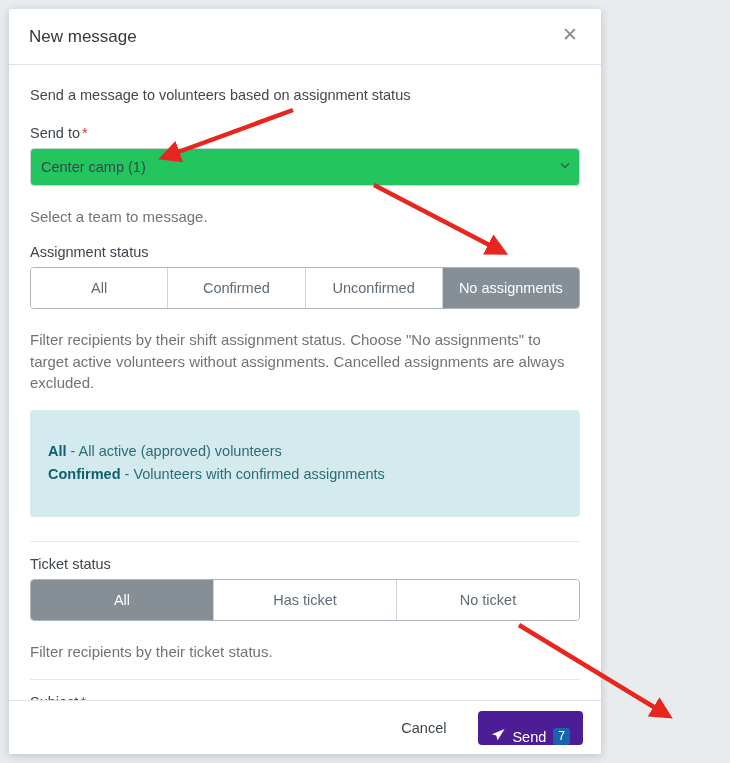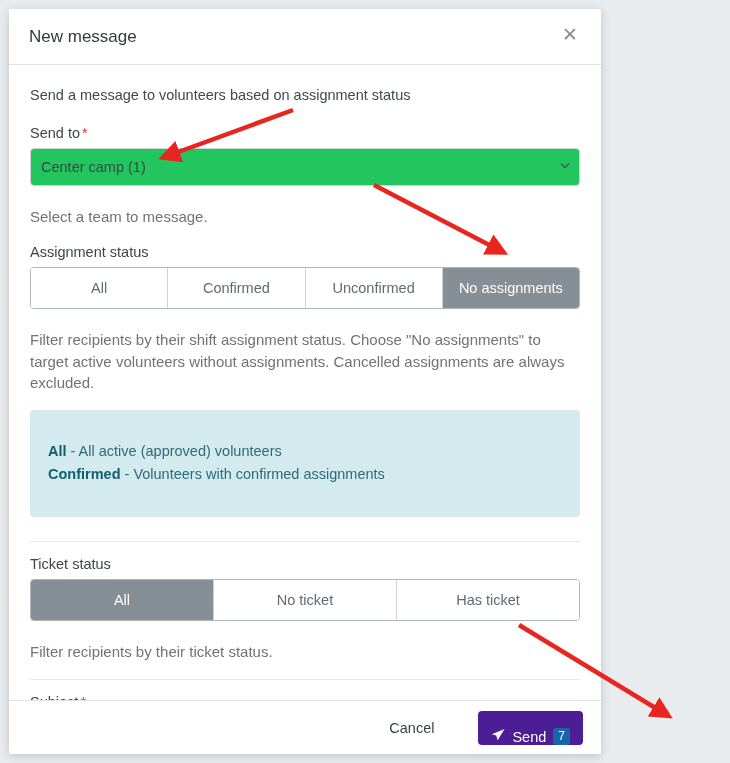--- a/index.html
+++ b/index.html
@@ -159,21 +159,21 @@
     left: 0;
     bottom: 0;
     width: 100%;
     height: 54px;
     border-top: 1px solid #dee2e6;
     background: #fff;
     display: flex;
     align-items: center;
     justify-content: flex-end;
     padding: 0 18px;
-    gap: 28px;
+    gap: 16px;
   }
   .btn-cancel {
     height: 34px;
     padding: 0 16px;
     border: none;
     background: transparent;
     color: #3d454c;
     font-size: 14.5px;
     font-family: "Liberation Sans", sans-serif;
     cursor: pointer;
@@ -257,22 +257,22 @@
         <b>Confirmed</b>
         <span>- Volunteers with confirmed assignments</span>
       </div>
     </div>
 
     <hr class="divider">
 
     <div class="field-label">Ticket status</div>
     <div class="btn-group">
       <button class="seg active">All</button>
+      <button class="seg">Has ticket</button>
       <button class="seg">No ticket</button>
-      <button class="seg">Has ticket</button>
     </div>
     <div class="help-text">Filter recipients by their ticket status.</div>
 
     <hr class="divider">
 
     <div class="field-label">
       <span>Subject</span><span class="req">*</span>
     </div>
     <input class="text-input" value="" placeholder="" style="">
 

